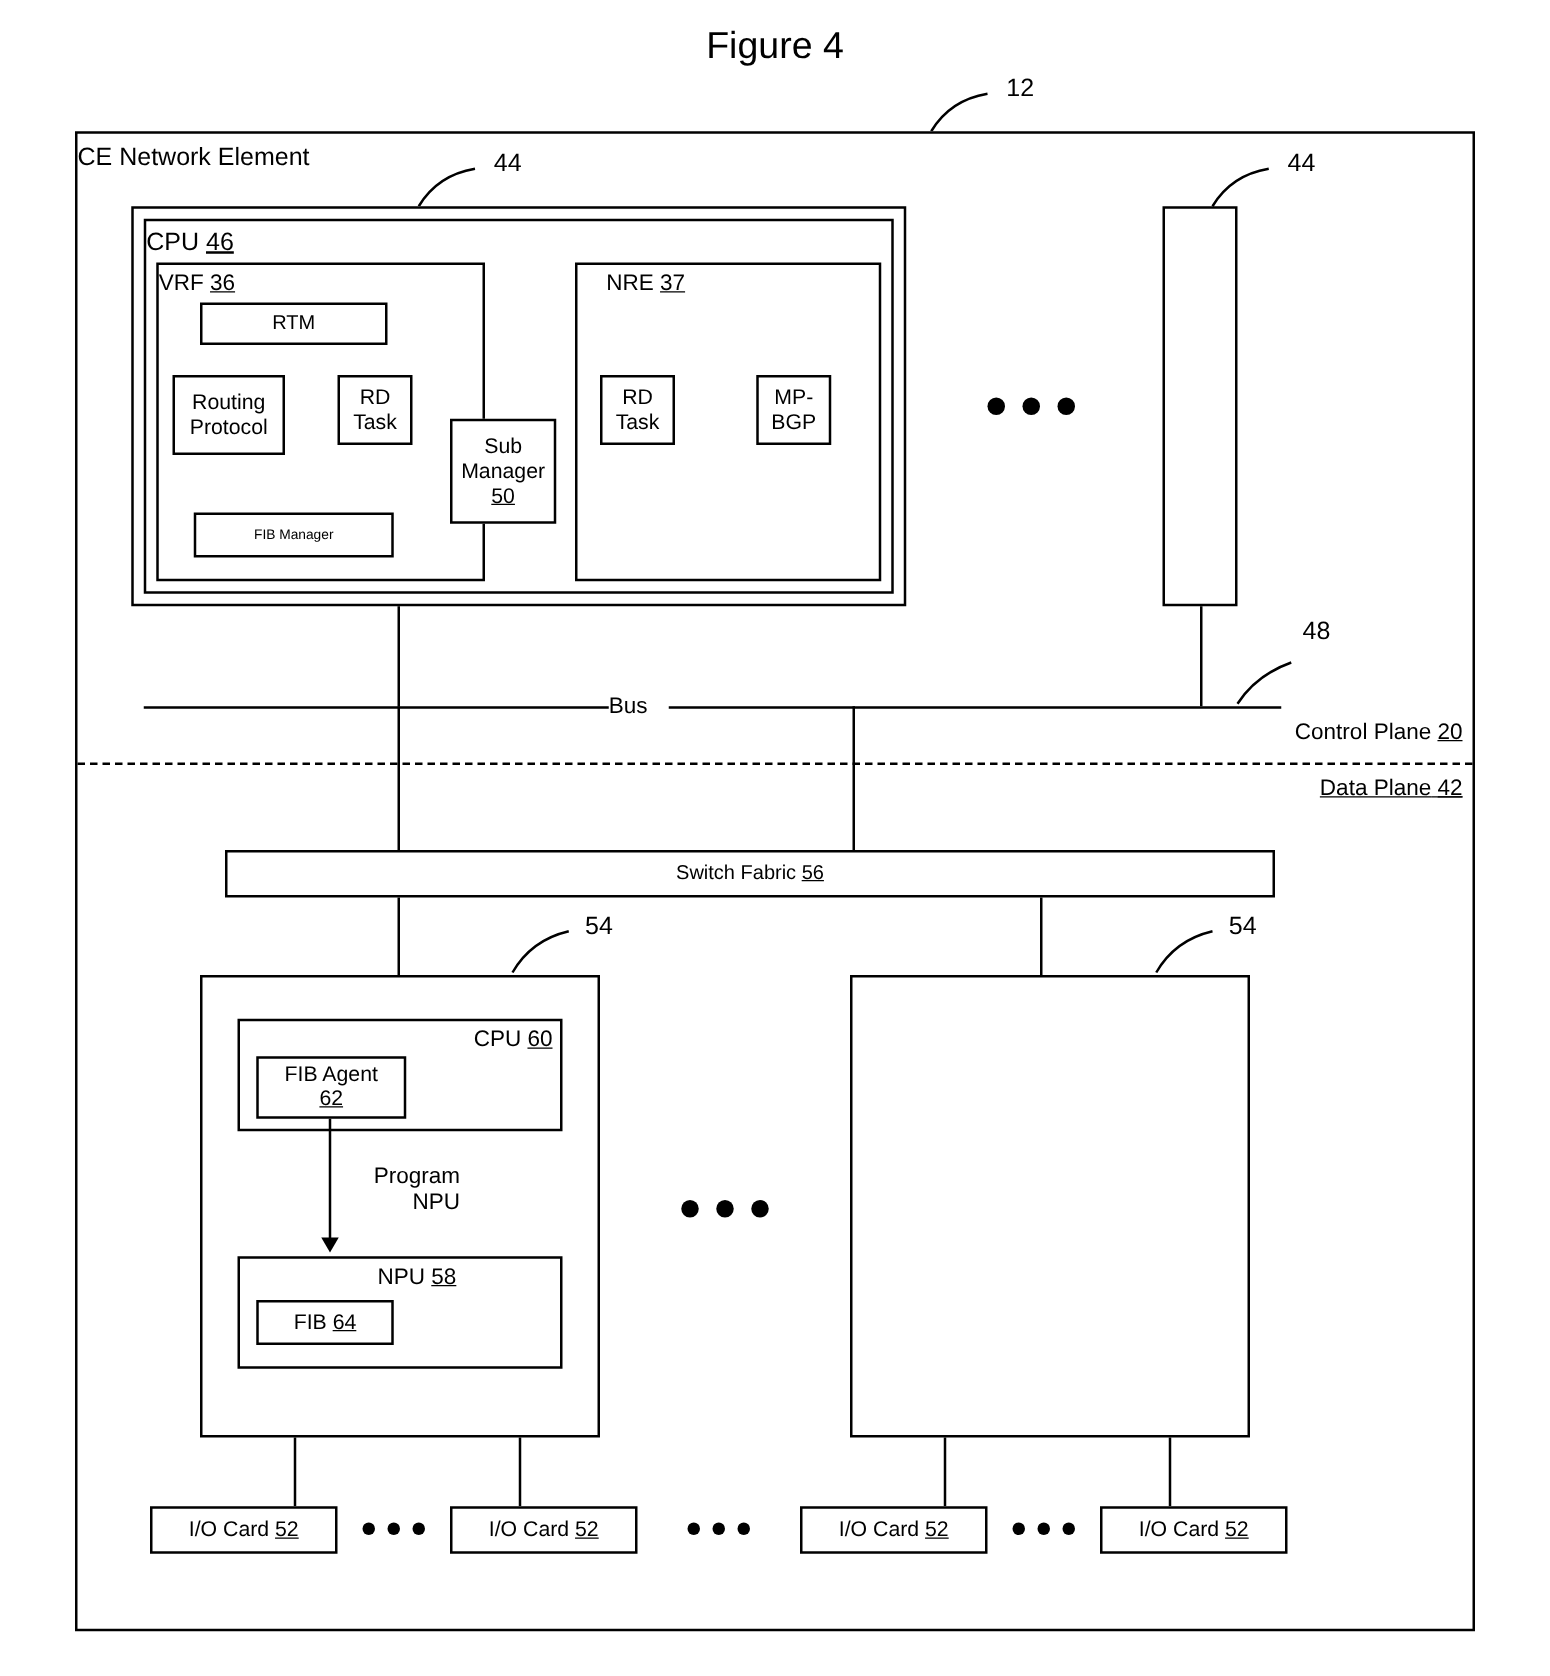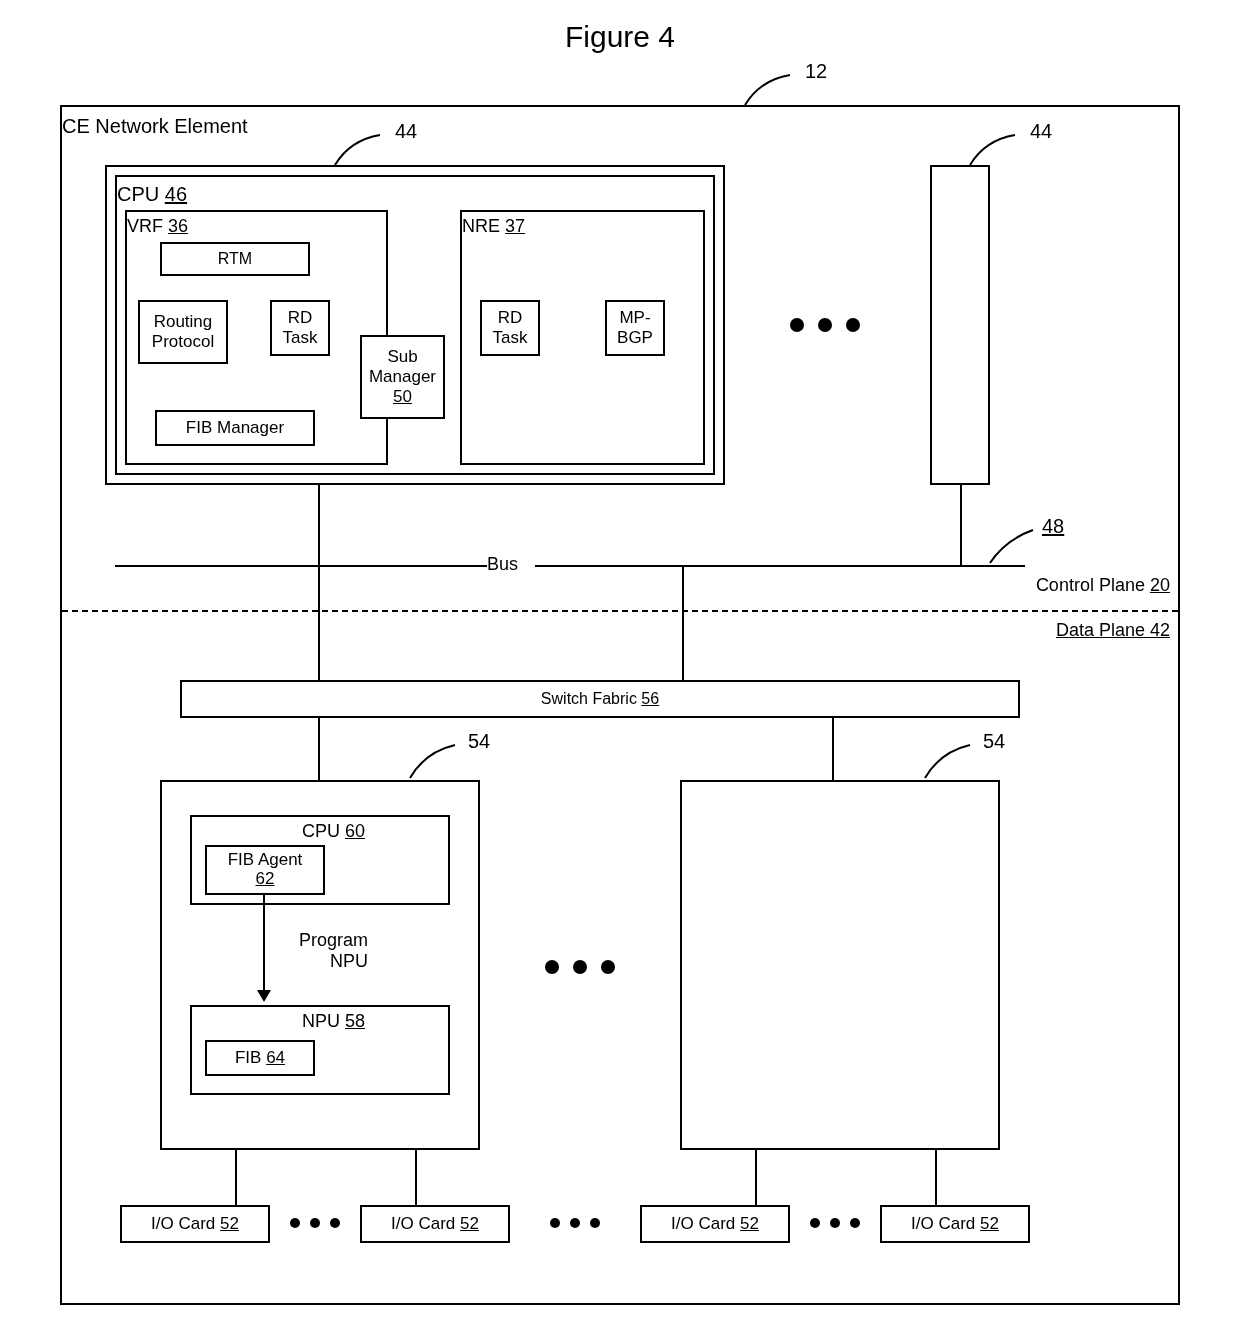--- a/index.html
+++ b/index.html
@@ -74,31 +74,31 @@
   </div>
 
   <div class="box center-text" style="left:118px; top:280px; width:90px; height:64px; font-size:17px;">
     <span>Routing Protocol</span>
   </div>
 
   <div class="box center-text" style="left:250px; top:280px; width:60px; height:56px; font-size:17px;">
     <span>RD Task</span>
   </div>
 
-  <div class="box center-text" style="left:135px; top:390px; width:160px; height:36px; font-size:17px;">
+  <div class="box center-text" style="left:135px; top:390px; width:160px; height:36px; font-size:11px;">
     <span>FIB Manager</span>
   </div>
 
   <div class="box center-text" style="left:340px; top:315px; width:85px; height:84px; font-size:17px; flex-direction:column;">
     <span style="line-height:1.2;">Sub Manager</span>
     <span class="underline">50</span>
   </div>
 
   <div class="box" style="left:440px; top:190px; width:245px; height:255px;">
-    <div class="label small" style="top:4px; left:0; width:100%;">
+    <div class="label small" style="top:4px; left:0; width:100%;padding-left:23px;">
       <span>NRE</span>
       <span class="underline">37</span>
     </div>
   </div>
 
   <div class="box center-text" style="left:460px; top:280px; width:60px; height:56px; font-size:17px;">
     <span>RD Task</span>
   </div>
 
   <div class="box center-text" style="left:585px; top:280px; width:60px; height:56px; font-size:17px;">
@@ -117,21 +117,21 @@
     <path d="M5,35 Q20,10 50,5" stroke="#000" stroke-width="2" fill="none"></path>
   </svg>
   <div class="callout" style="left:1010px; top:100px;">44</div>
 
   <div class="line vline" style="left:298px; top:465px; height:80px;"></div>
   <div class="line vline" style="left:940px; top:465px; height:80px;"></div>
 
   <svg style="position:absolute; left:965px; top:505px; width:55px; height:40px;">
     <path d="M5,38 Q20,15 48,5" stroke="#000" stroke-width="2" fill="none"></path>
   </svg>
-  <div class="callout" style="left:1022px; top:495px;text-decoration:underline;">48</div>
+  <div class="callout" style="left:1022px; top:474px;">48</div>
 
   <div class="line hline" style="left:95px; top:545px; width:372px;"></div>
   <div class="label small" style="left:467px; top:534px; width:48px;">Bus</div>
   <div class="line hline" style="left:515px; top:545px; width:490px;"></div>
 
   <div class="label small" style="right:50px; top:555px;">
     <span>Control Plane</span>
     <span class="underline">20</span>
   </div>
 
@@ -161,21 +161,21 @@
   <div class="callout" style="left:448px; top:710px;">54</div>
 
   <svg style="position:absolute; left:900px; top:720px; width:60px; height:40px;">
     <path d="M5,38 Q20,12 50,5" stroke="#000" stroke-width="2" fill="none"></path>
   </svg>
   <div class="callout" style="left:963px; top:710px;">54</div>
 
   <div class="box" style="left:140px; top:760px; width:320px; height:370px;"></div>
 
   <div class="box" style="left:170px; top:795px; width:260px; height:90px;">
-    <div class="label small" style="top:4px; left:110px; width:140px; text-align:left;">
+    <div class="label small" style="top:4px; left:110px; width:140px; text-align:right;">
       <span>CPU</span>
       <span class="underline">60</span>
     </div>
   </div>
 
   <div class="box center-text" style="left:185px; top:825px; width:120px; height:50px; font-size:17px; flex-direction:column; line-height:1.1;">
     <span>FIB Agent</span>
     <span class="underline">62</span>
   </div>
 

